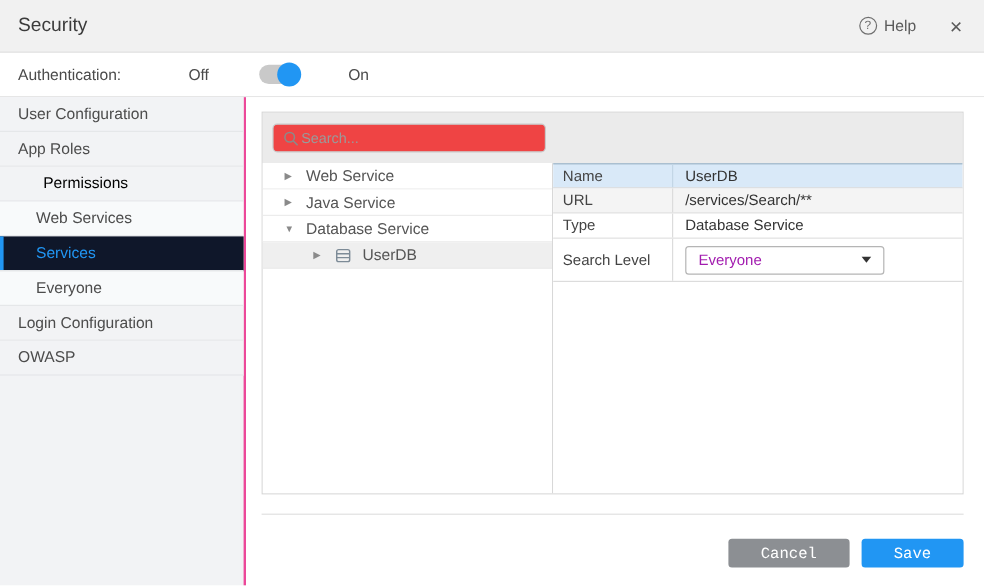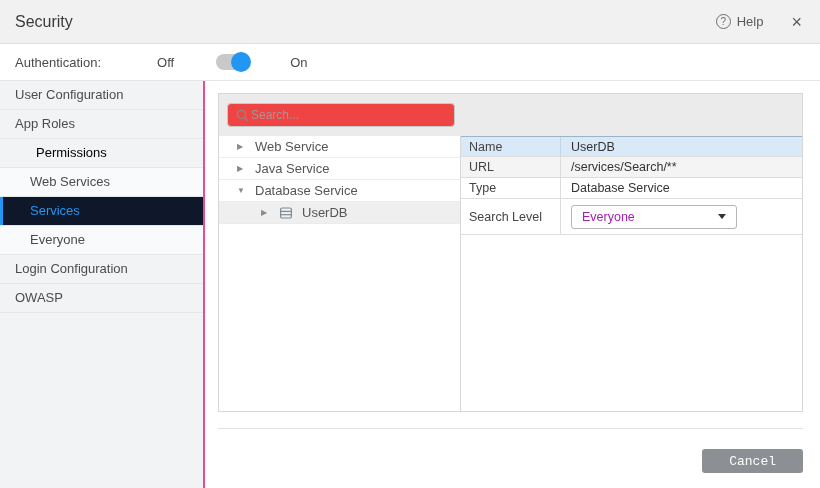--- a/index.html
+++ b/index.html
@@ -177,17 +177,18 @@
               </div>
             </div>
           </div>
 
         </div>
       </div>
 
       <div class="footer-divider"></div>
       <div class="footer">
         <button class="btn cancel">Cancel</button>
+        <button class="btn save">Save</button>
       </div>
     </div>
 
   </div>
 </div>
 
 </body></html>

